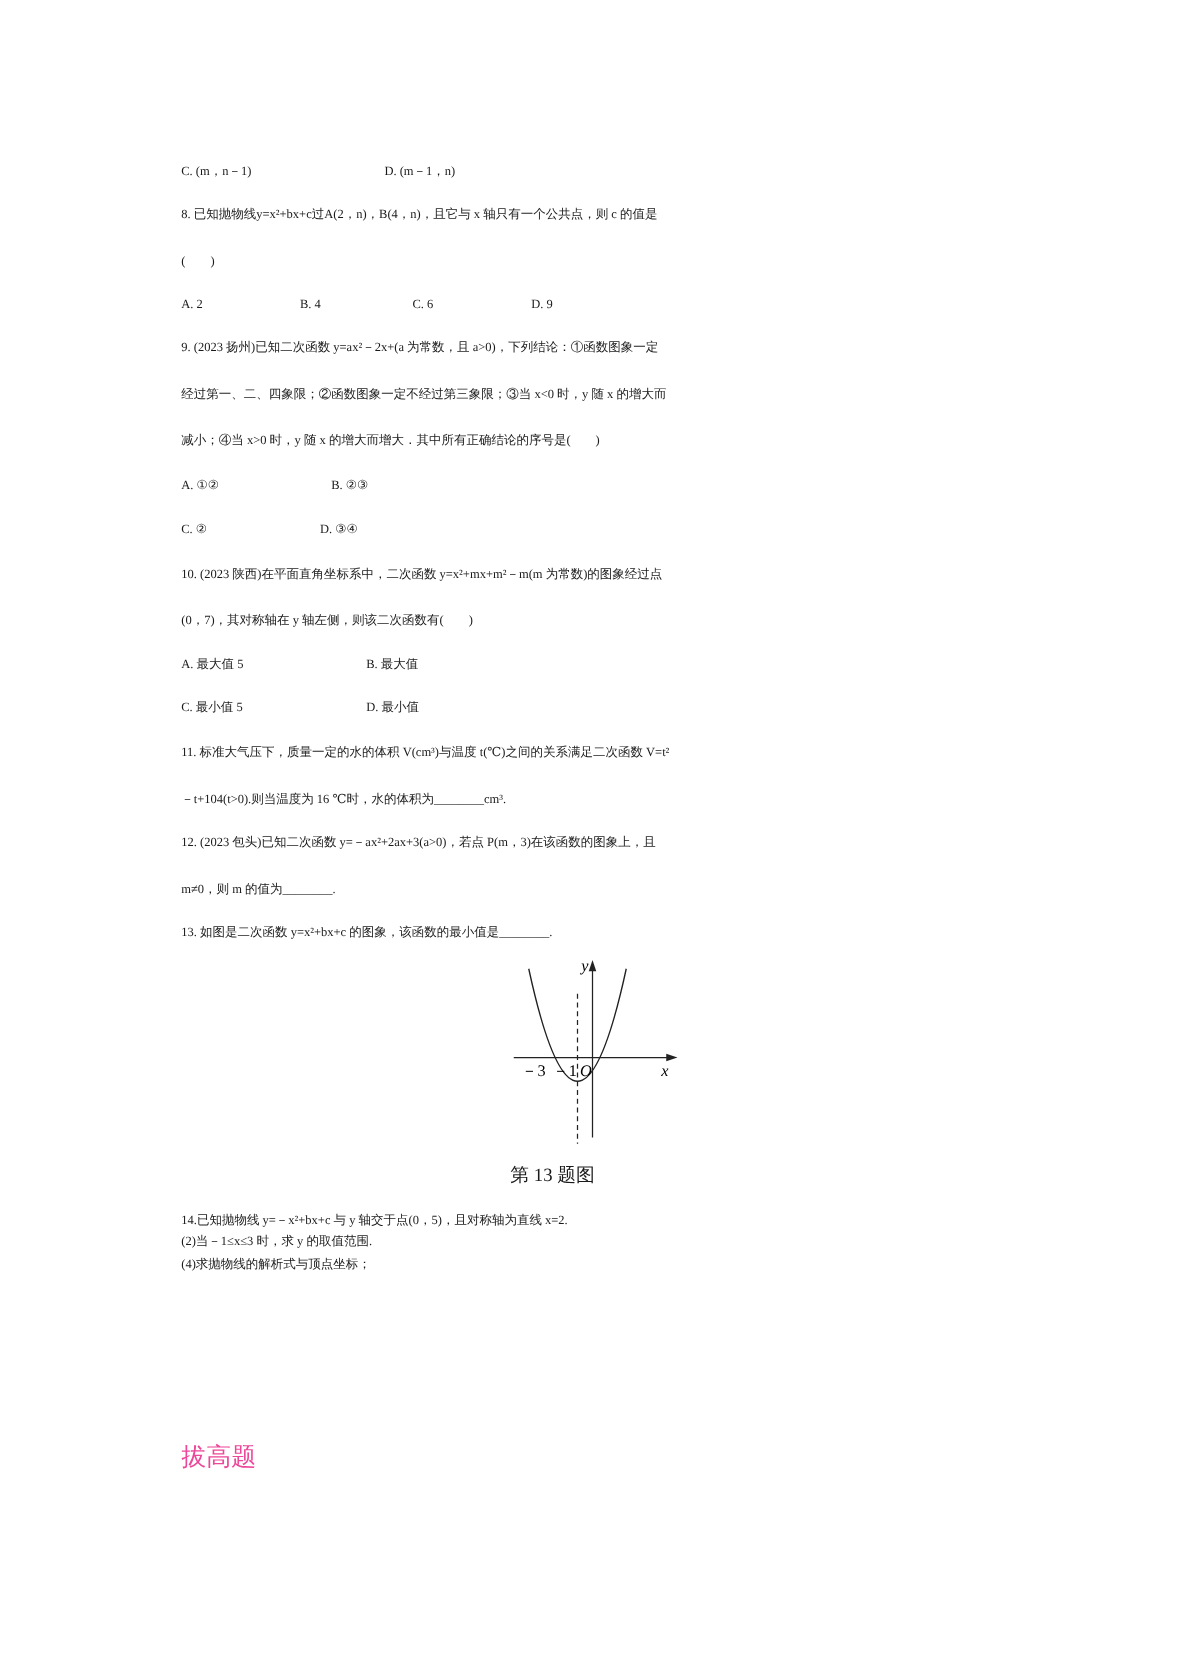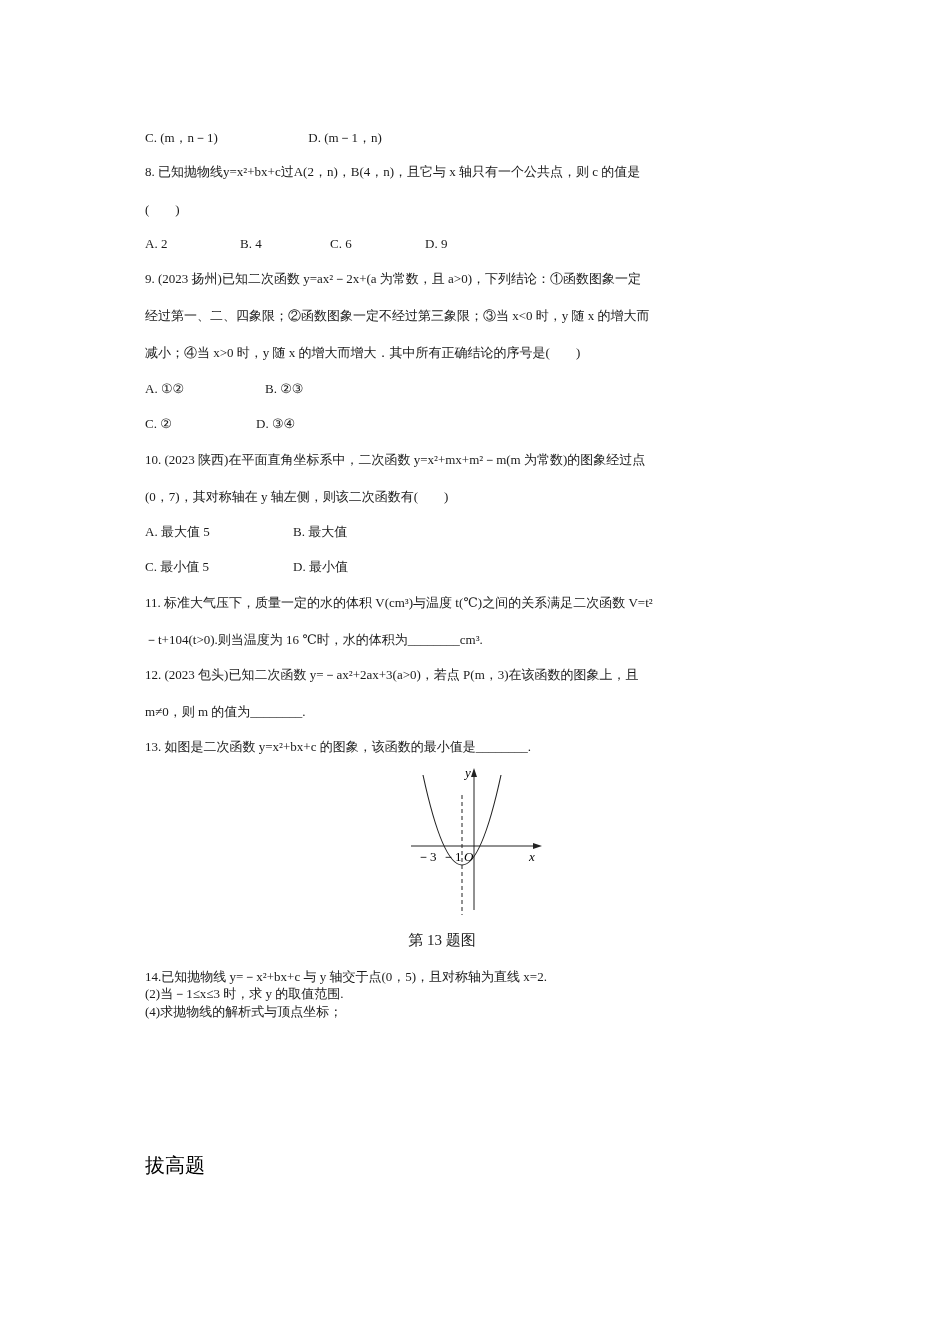--- a/index.html
+++ b/index.html
@@ -1,21 +1,21 @@
 <!DOCTYPE html>
 <html><head>
 <meta charset="utf-8">
 <style>
   html, body { margin: 0; padding: 0; background: #ffffff; }
   body { width: 950px; height: 1344px; position: relative; overflow: hidden;
          font-family: "Liberation Serif", "DejaVu Serif", serif; color: #1a1a1a; }
-  .line { position: absolute; left: 145px; font-size: 13px; white-space: nowrap; line-height: 20px; }
+  .line { position: absolute; left: 145px; font-size: 10px; white-space: nowrap; line-height: 20px; }
   .i { }
   .opt { display: inline-block; }
-  .heading { position: absolute; left: 145px; top: 1152px; font-family: "DejaVu Sans", sans-serif; font-size: 20px; color: #000000; }
+  .heading { position: absolute; left: 145px; top: 1152px; font-family: "DejaVu Sans", sans-serif; font-size: 20px; color: #ec4899; }
   .caption { position: absolute; left: 0; width: 884px; text-align: center; top: 931px; font-size: 15px; }
   #graph { position: absolute; left: 405px; top: 765px; }
 </style>
 </head>
 <body>
 
 <div class="line" style="top:128px">
   <span class="opt" style="width:160px">C. (m，n－1)</span>
   <span class="opt">D. (m－1，n)</span>
 </div>

